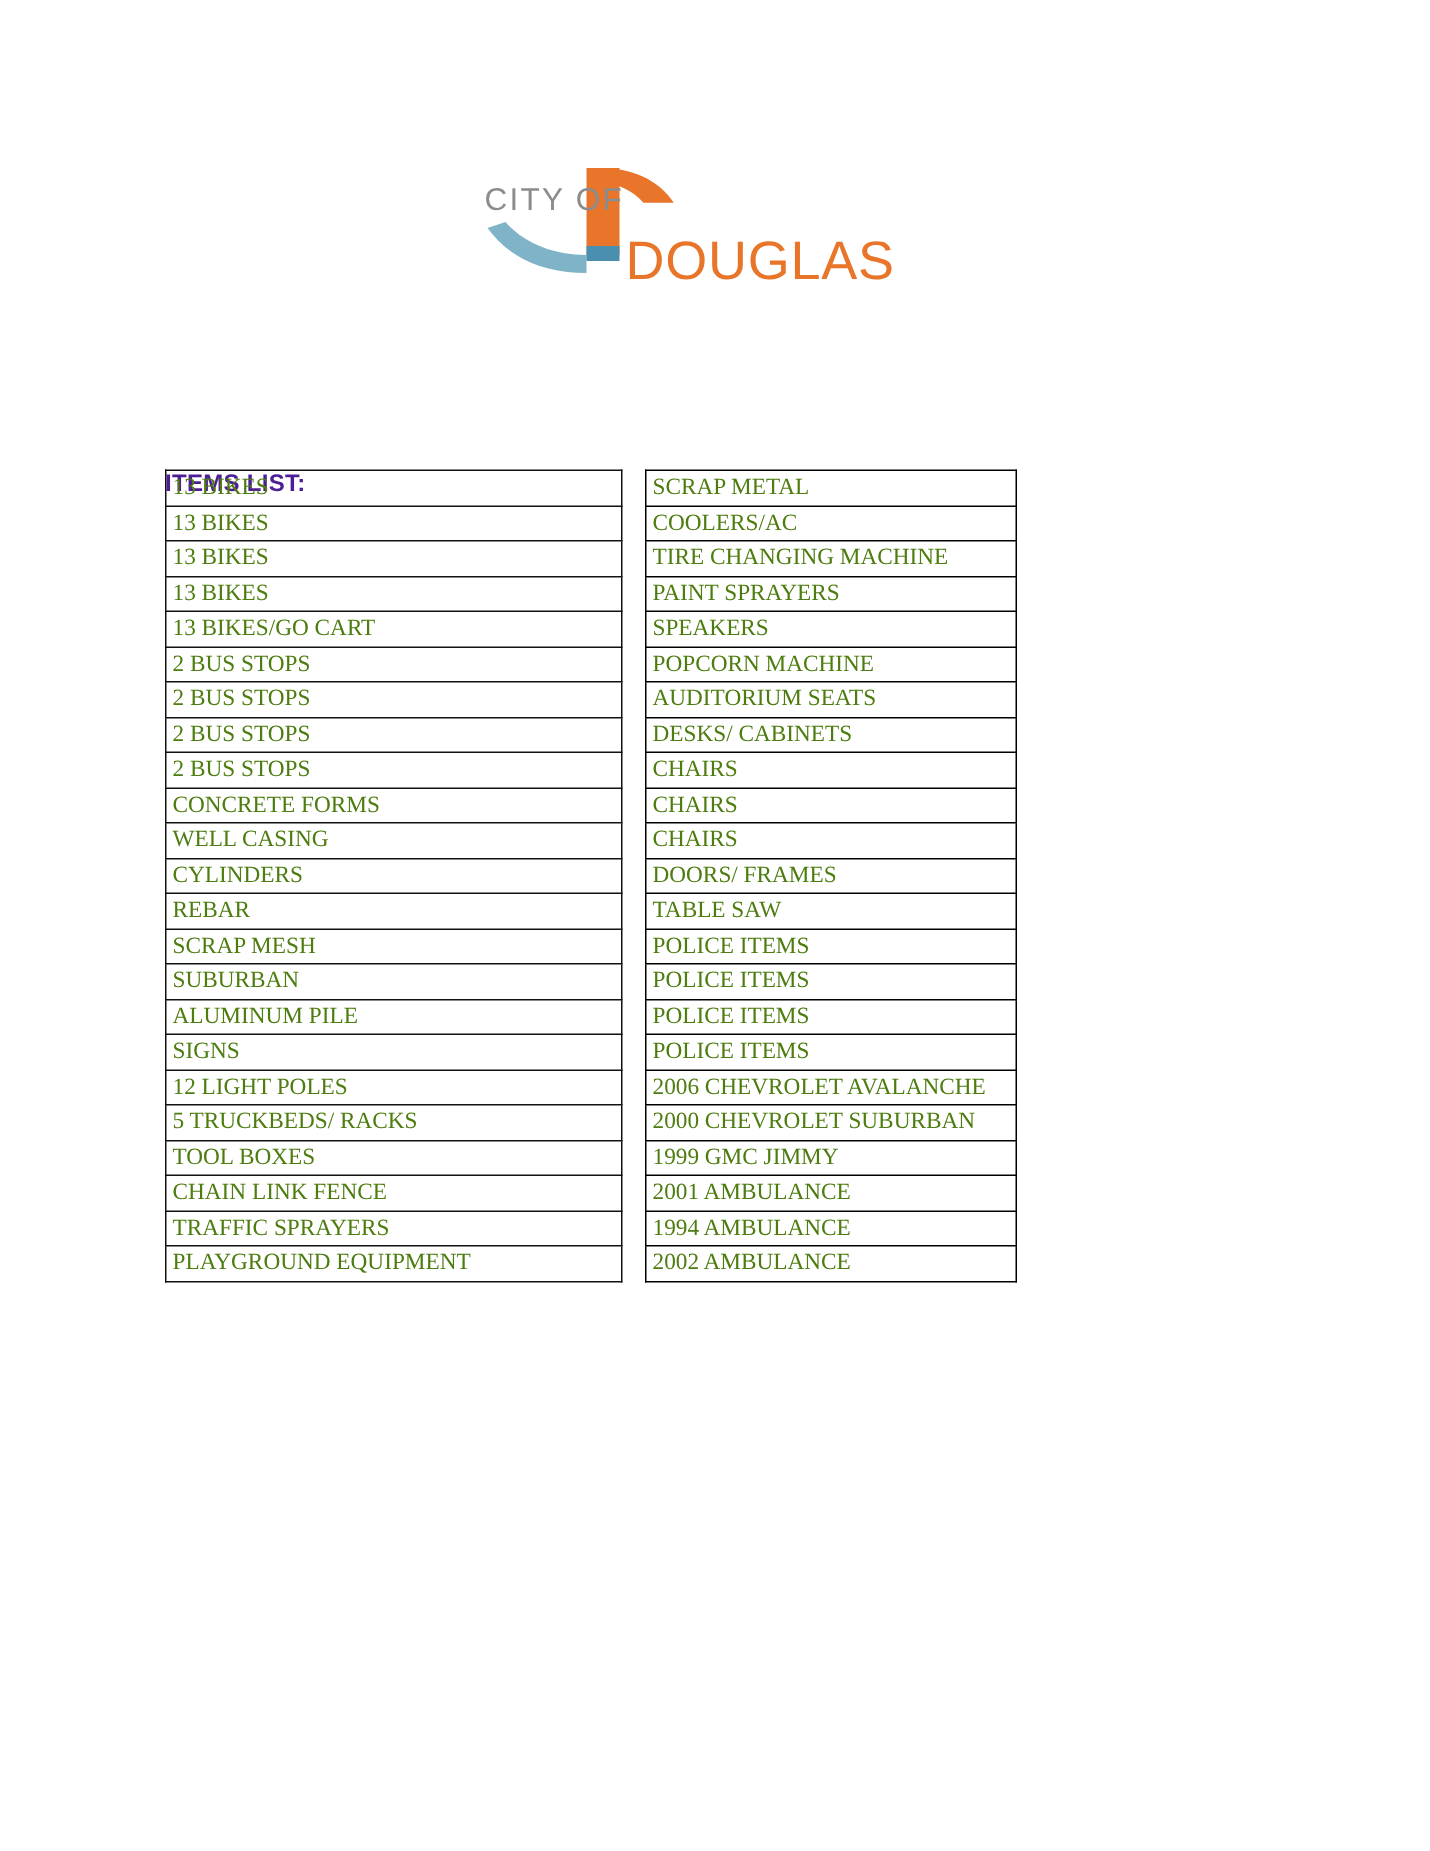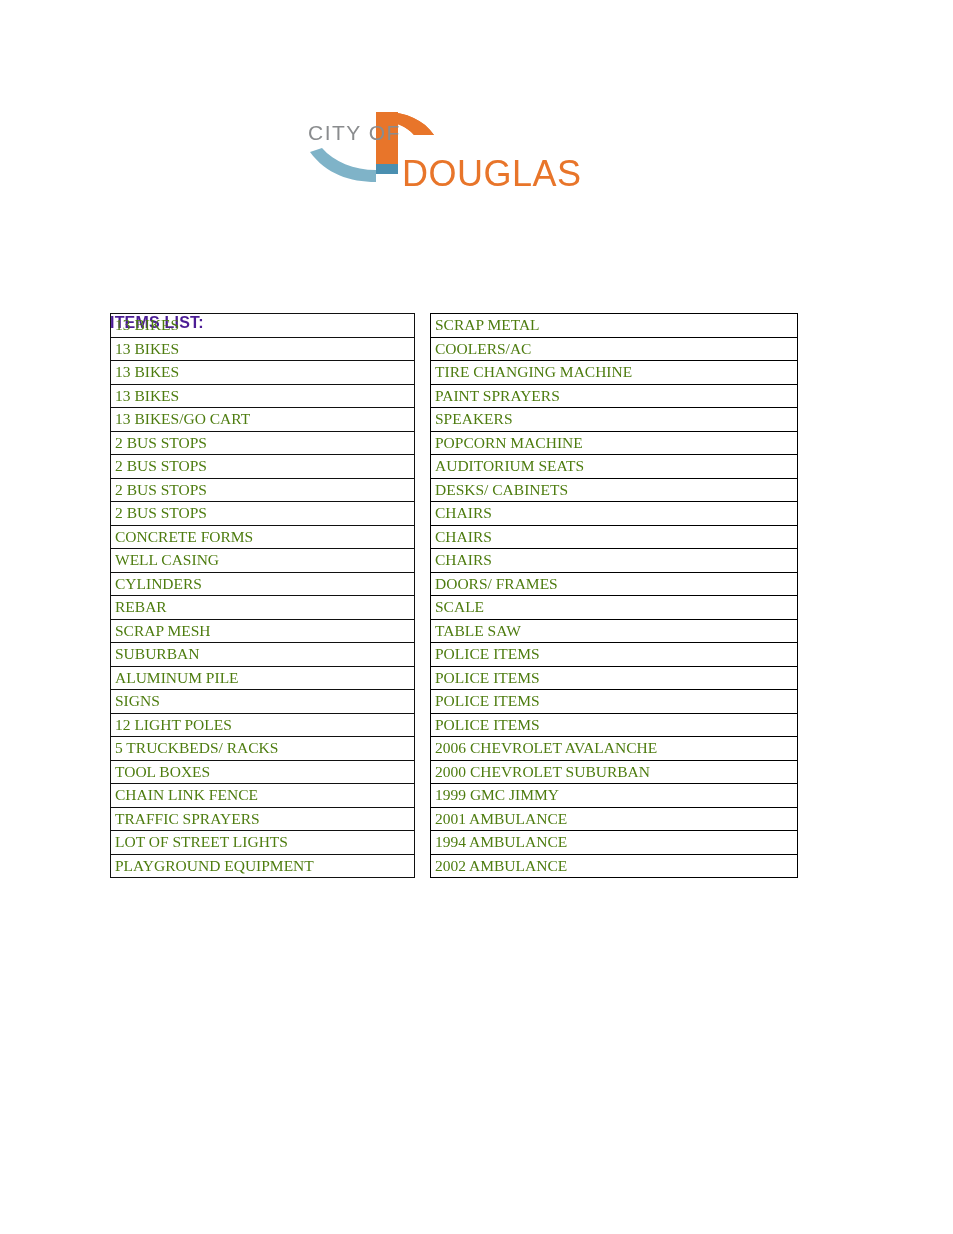--- a/index.html
+++ b/index.html
@@ -12,21 +12,21 @@
     height: 1234px;
     font-family: "Liberation Sans", sans-serif;
     color: #000000;
     position: relative;
     overflow: hidden;
   }
 
   
   .logo-wrap {
     position: absolute;
-    left: 306px;
+    left: 321px;
     top: 108px;
     width: 340px;
     height: 90px;
     text-align: right;
   }
   .logo-svg { display: block; }
 
   
   .items-list-label {
     position: absolute;
@@ -45,21 +45,21 @@
     position: absolute;
     left: 110px;
     top: 313px;
     width: 305px;
     border-collapse: collapse;
   }
   .table-right {
     position: absolute;
     left: 430px;
     top: 313px;
-    width: 368px;
+    width: 248px;
     border-collapse: collapse;
   }
   .table-left td, .table-right td {
     border: 1px solid #000000;
     height: 22.5px;
     padding: 0 0 0 4px;
     font-family: "Liberation Serif", serif;
     font-size: 15.5px;
     line-height: 22.5px;
     white-space: nowrap;
@@ -151,23 +151,20 @@
     <tr>
         <td>TOOL BOXES</td>
       </tr>
     <tr>
         <td>CHAIN LINK FENCE</td>
       </tr>
     <tr>
         <td>TRAFFIC SPRAYERS</td>
       </tr>
     <tr>
-        <td>LOT OF STREET LIGHTS</td>
-      </tr>
-    <tr>
         <td>PLAYGROUND EQUIPMENT</td>
       </tr>
   </tbody>
 </table>
 
 <table class="table-right">
   <tbody>
     <tr>
         <td>SCRAP METAL</td>
       </tr>
@@ -198,23 +195,20 @@
     <tr>
         <td>CHAIRS</td>
       </tr>
     <tr>
         <td>CHAIRS</td>
       </tr>
     <tr>
         <td>DOORS/ FRAMES</td>
       </tr>
     <tr>
-        <td>SCALE</td>
-      </tr>
-    <tr>
         <td>TABLE SAW</td>
       </tr>
     <tr>
         <td>POLICE ITEMS</td>
       </tr>
     <tr>
         <td>POLICE ITEMS</td>
       </tr>
     <tr>
         <td>POLICE ITEMS</td>

